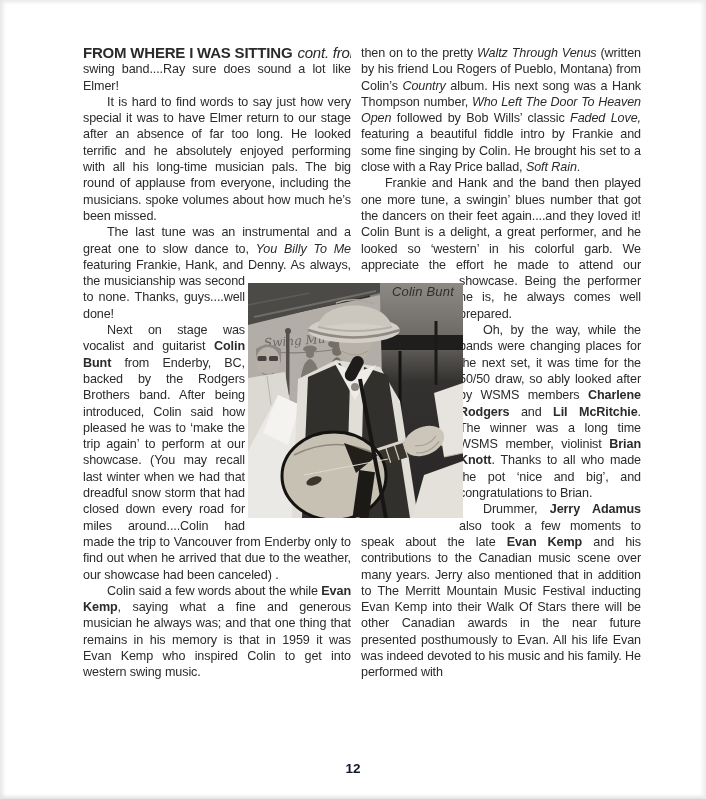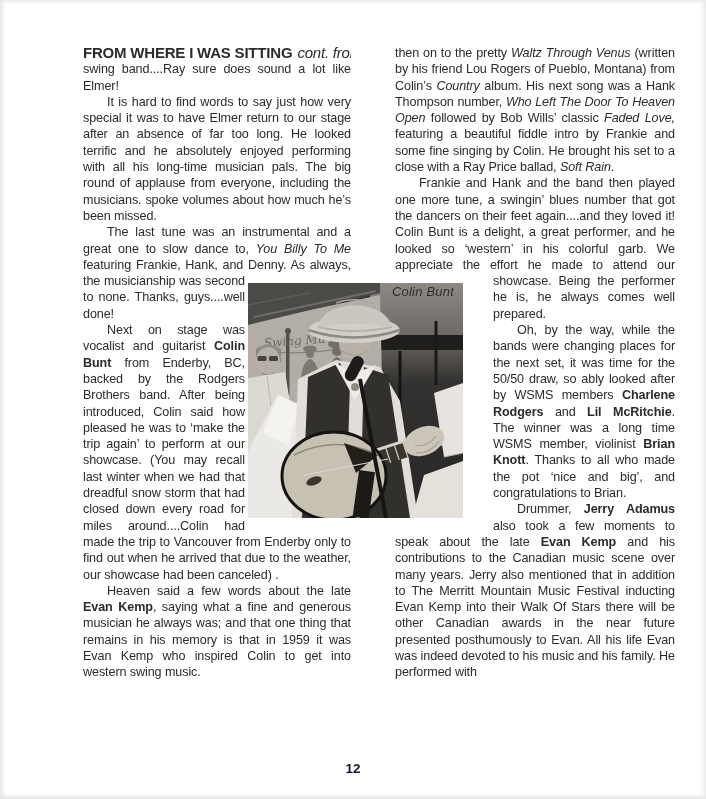--- a/index.html
+++ b/index.html
@@ -13,21 +13,21 @@
   .edge-left{left:0;top:0;width:6px;height:799px;background:linear-gradient(to right,#e7e7e7,rgba(255,255,255,0));}
   .edge-bottom{left:0;top:794px;width:706px;height:5px;background:linear-gradient(to top,#e3e3e3,rgba(255,255,255,0));}
   .edge-right{left:700px;top:0;width:6px;height:799px;background:linear-gradient(to left,#ececec,rgba(255,255,255,0));}
 
   .col{
     position:absolute;top:45px;height:752px;overflow:hidden;
     font-size:12.6px;line-height:16.3px;text-align:justify;
     letter-spacing:-0.1px;
   }
   .col-left{left:83px;width:268px;}
-  .col-right{left:395px;width:280px;}
+  .col-right{left:361px;width:280px;}
 
   .col p{margin:0;padding:0;}
   .col p.indent{text-indent:24px;}
   .col .bold{font-weight:bold;}
   .col .italic{font-style:italic;}
 
   .header-line{white-space:nowrap;font-size:15px;letter-spacing:-0.2px;}
   .header-line .title{font-weight:bold;}
   .header-line .cont{font-style:italic;margin-left:5px;}
 
@@ -58,21 +58,21 @@
 <div class="page">
 
   <div class="col col-left">
     <div class="sb sb-push-r"></div>
     <div class="sb sb-photo-r"></div>
     <p class="header-line"><span class="title">FROM WHERE I WAS SITTING</span><span class="cont">cont. from p. 11</span></p>
   <p><span>swing band....Ray sure does sound a lot like Elmer!</span></p>
       <p class="indent"><span>It is hard to find words to say just how very special it was to have Elmer return to our stage after an absence of far too long. He looked terrific and he absolutely enjoyed performing with all his long-time musician pals. The big round of applause from everyone, including the musicians. spoke volumes about how much he’s been missed.</span></p>
       <p class="indent"><span>The last tune was an instrumental and a great one to slow dance to, </span><span class="italic">You Billy To Me</span><span> featuring Frankie, Hank, and Denny. As always, the musicianship was second to none. Thanks, guys....well done!</span></p>
       <p class="indent"><span>Next on stage was vocalist and guitarist </span><span class="bold">Colin Bunt</span><span> from Enderby, BC, backed by the Rodgers Brothers band. After being introduced, Colin said how pleased he was to ‘make the trip again’ to perform at our showcase. (You may recall last winter when we had that dreadful snow storm that had closed down every road for miles around....Colin had made the trip to Vancouver from Enderby only to find out when he arrived that due to the weather, our showcase had been canceled) .</span></p>
-      <p class="indent"><span>Heaven said a few words about the late </span><span class="bold">Evan Kemp</span><span>, saying what a fine and generous musician he always was; and that one thing that remains in his memory is that in 1959 it was Evan Kemp who inspired Colin to get into western swing music.</span></p>
+      <p class="indent"><span>Colin said a few words about the while </span><span class="bold">Evan Kemp</span><span>, saying what a fine and generous musician he always was; and that one thing that remains in his memory is that in 1959 it was Evan Kemp who inspired Colin to get into western swing music.</span></p>
     </div>
 
   <div class="col col-right">
     <div class="sb sb-push-l"></div>
     <div class="sb sb-photo-l"></div>
   <p><span>then on to the pretty </span><span class="italic">Waltz Through Venus</span><span> (written by his friend Lou Rogers of Pueblo, Montana) from Colin’s </span><span class="italic">Country</span><span> album. His next song was a Hank Thompson number, </span><span class="italic">Who Left The Door To Heaven Open</span><span> followed by Bob Wills’ classic </span><span class="italic">Faded Love,</span><span> featuring a beautiful fiddle intro by Frankie and some fine singing by Colin. He brought his set to a close with a Ray Price ballad, </span><span class="italic">Soft Rain</span><span>.</span></p>
       <p class="indent"><span>Frankie and Hank and the band then played one more tune, a swingin’ blues number that got the dancers on their feet again....and they loved it! Colin Bunt is a delight, a great performer, and he looked so ‘western’ in his colorful garb. We appreciate the effort he made to attend our showcase. Being the performer he is, he always comes well prepared.</span></p>
       <p class="indent"><span>Oh, by the way, while the bands were changing places for the next set, it was time for the 50/50 draw, so ably looked after by WSMS members </span><span class="bold">Charlene Rodgers</span><span> and </span><span class="bold">Lil McRitchie</span><span>. The winner was a long time WSMS member, violinist </span><span class="bold">Brian Knott</span><span>. Thanks to all who made the pot ‘nice and big’, and congratulations to Brian.</span></p>
       <p class="indent"><span>Drummer, </span><span class="bold">Jerry Adamus</span><span> also took a few moments to speak about the late </span><span class="bold">Evan Kemp</span><span> and his contributions to the Canadian music scene over many years. Jerry also mentioned that in addition to The Merritt Mountain Music Festival inducting Evan Kemp into their Walk Of Stars there will be other Canadian awards in the near future presented posthumously to Evan. All his life Evan was indeed devoted to his music and his family. He performed with</span></p>
     </div>

